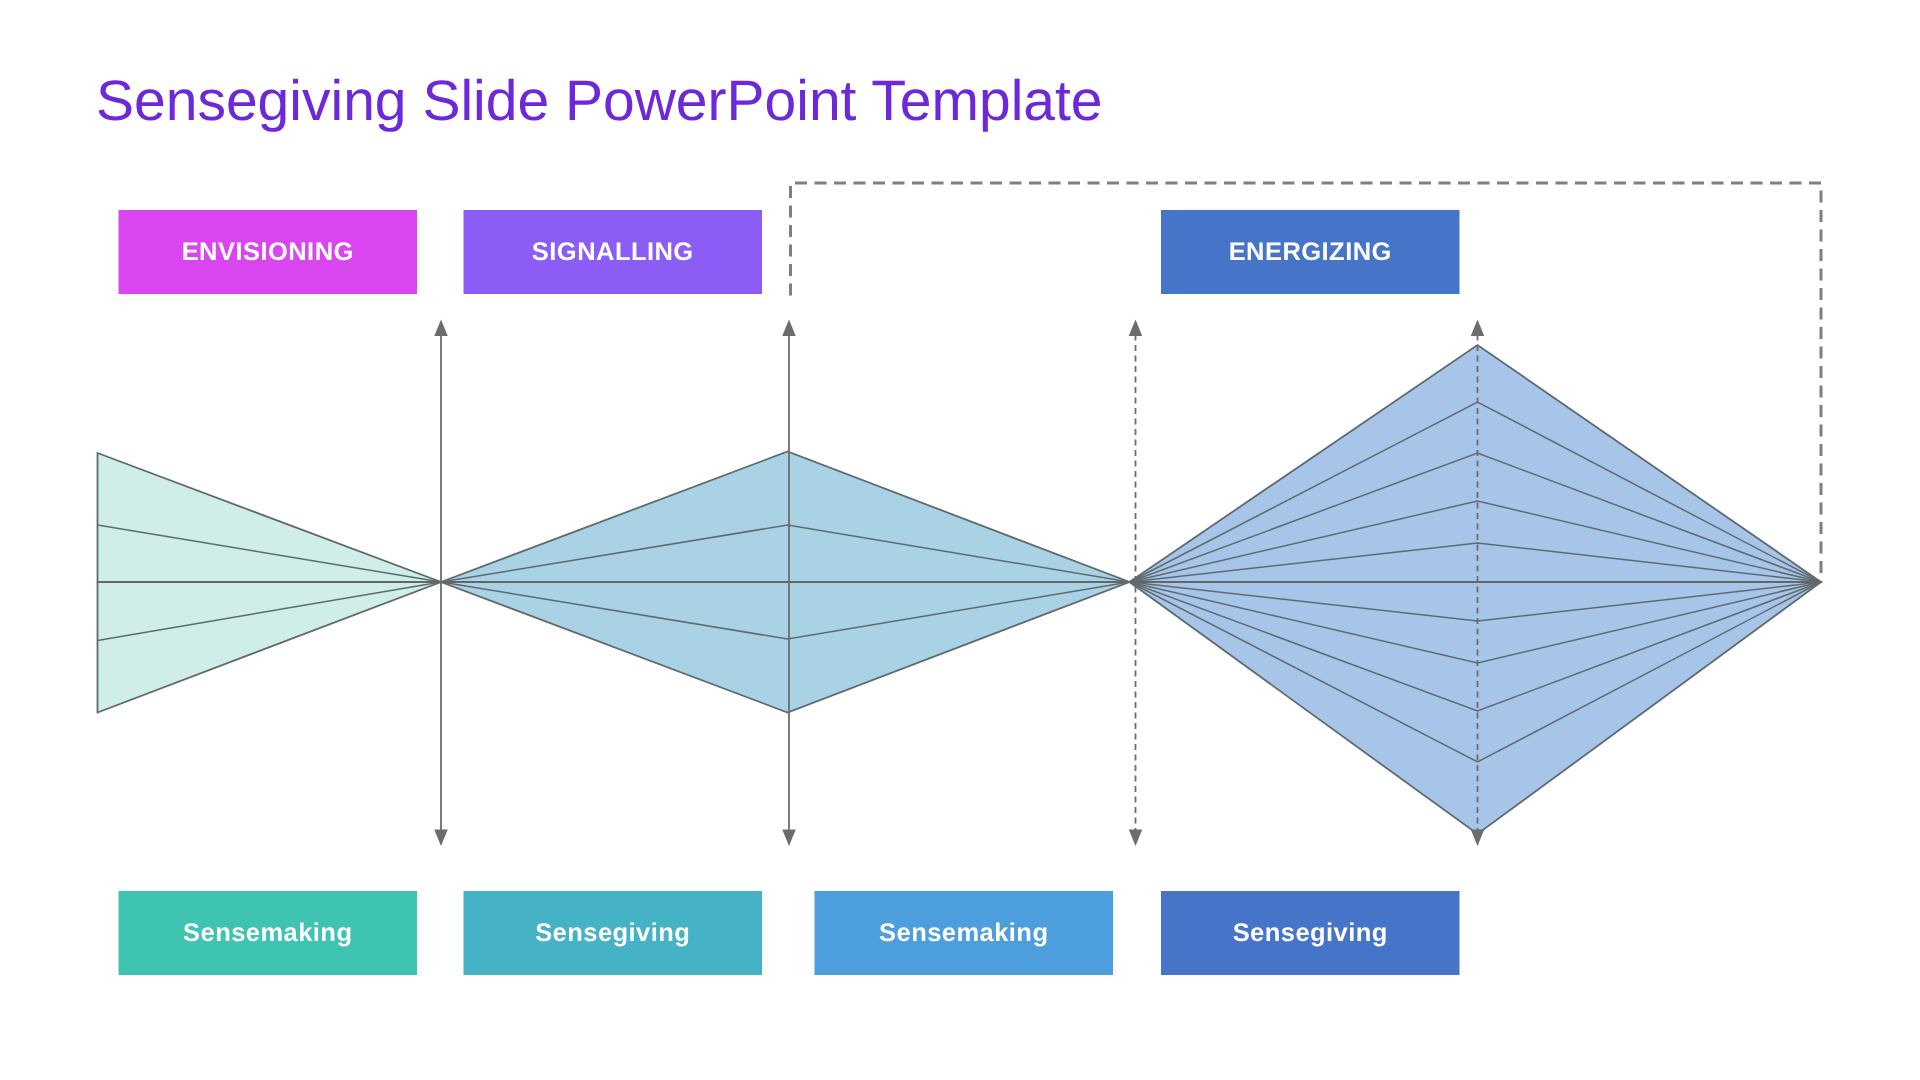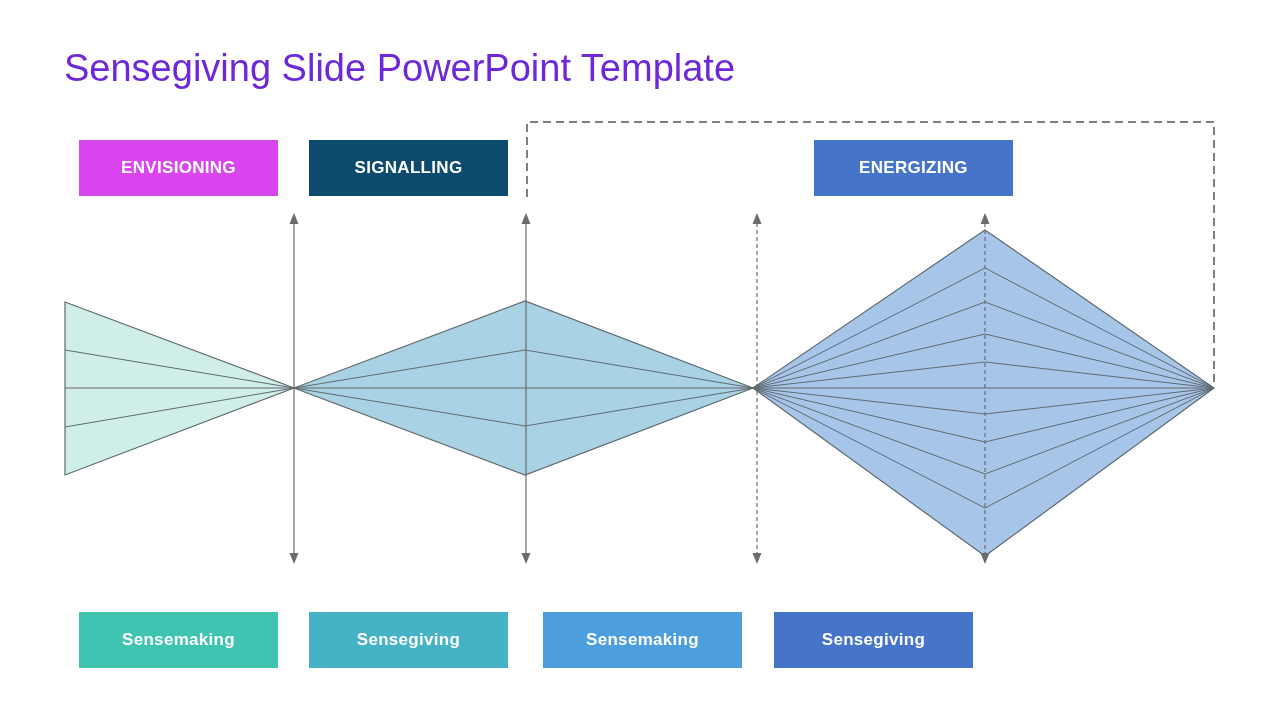--- a/index.html
+++ b/index.html
@@ -13,21 +13,21 @@
     font-family:"Liberation Sans",sans-serif;font-weight:400;
   }
   .diagram-svg{position:absolute;left:0;top:0;}
   .phase-box{
     position:absolute;width:199px;height:56px;
     display:flex;align-items:center;justify-content:center;
     color:#ffffff;font-weight:bold;font-size:17px;letter-spacing:0.3px;
     text-align:center;
   }
   .row-top{top:140px;}
-  .row-bottom{top:612px;}
+  .row-bottom{top:594px;}
   .col0{left:79px;}
   .col1{left:309px;}
   .col2{left:543px;}
   .col3{left:774px;}
 </style>
 </head>
 <body>
 
 <div class="slide">
 
@@ -54,21 +54,21 @@
       <path d="M757,564 L752.5,553 L761.5,553 Z" fill="#6C6C6C"></path>
       <line x1="985" y1="223" x2="985" y2="554" stroke="#6C6C6C" stroke-width="1.2" stroke-dasharray="4 3"></line>
       <path d="M985,213 L980.5,224 L989.5,224 Z" fill="#6C6C6C"></path>
       <path d="M985,564 L980.5,553 L989.5,553 Z" fill="#6C6C6C"></path>
       <path d="M527,197 L527,122 L1214,122 L1214,384" fill="none" stroke="#7F7F7F" stroke-width="2" stroke-dasharray="8 5"></path>
     </svg>
 
   <div class="title">Sensegiving Slide PowerPoint Template</div>
 
   <div class="phase-box row-top col0" style="background: #d946ef;">ENVISIONING</div>
-  <div class="phase-box row-top col1" style="background: #0c4a6e;">SIGNALLING</div>
-  <div class="phase-box row-top col3" style="background: rgb(70, 116, 200); margin-left: 40px;">ENERGIZING</div>
+  <div class="phase-box row-top col1" style="background: #8b5cf6;">SIGNALLING</div>
+  <div class="phase-box row-top col3" style="background: rgb(70, 116, 200);">ENERGIZING</div>
 
   <div class="phase-box row-bottom col0" style="background: rgb(63, 196, 177);">Sensemaking</div>
   <div class="phase-box row-bottom col1" style="background: rgb(69, 178, 198);">Sensegiving</div>
   <div class="phase-box row-bottom col2" style="background: rgb(76, 158, 220);">Sensemaking</div>
   <div class="phase-box row-bottom col3" style="background: rgb(70, 116, 200);">Sensegiving</div>
 
 </div>
 
 </body></html>

